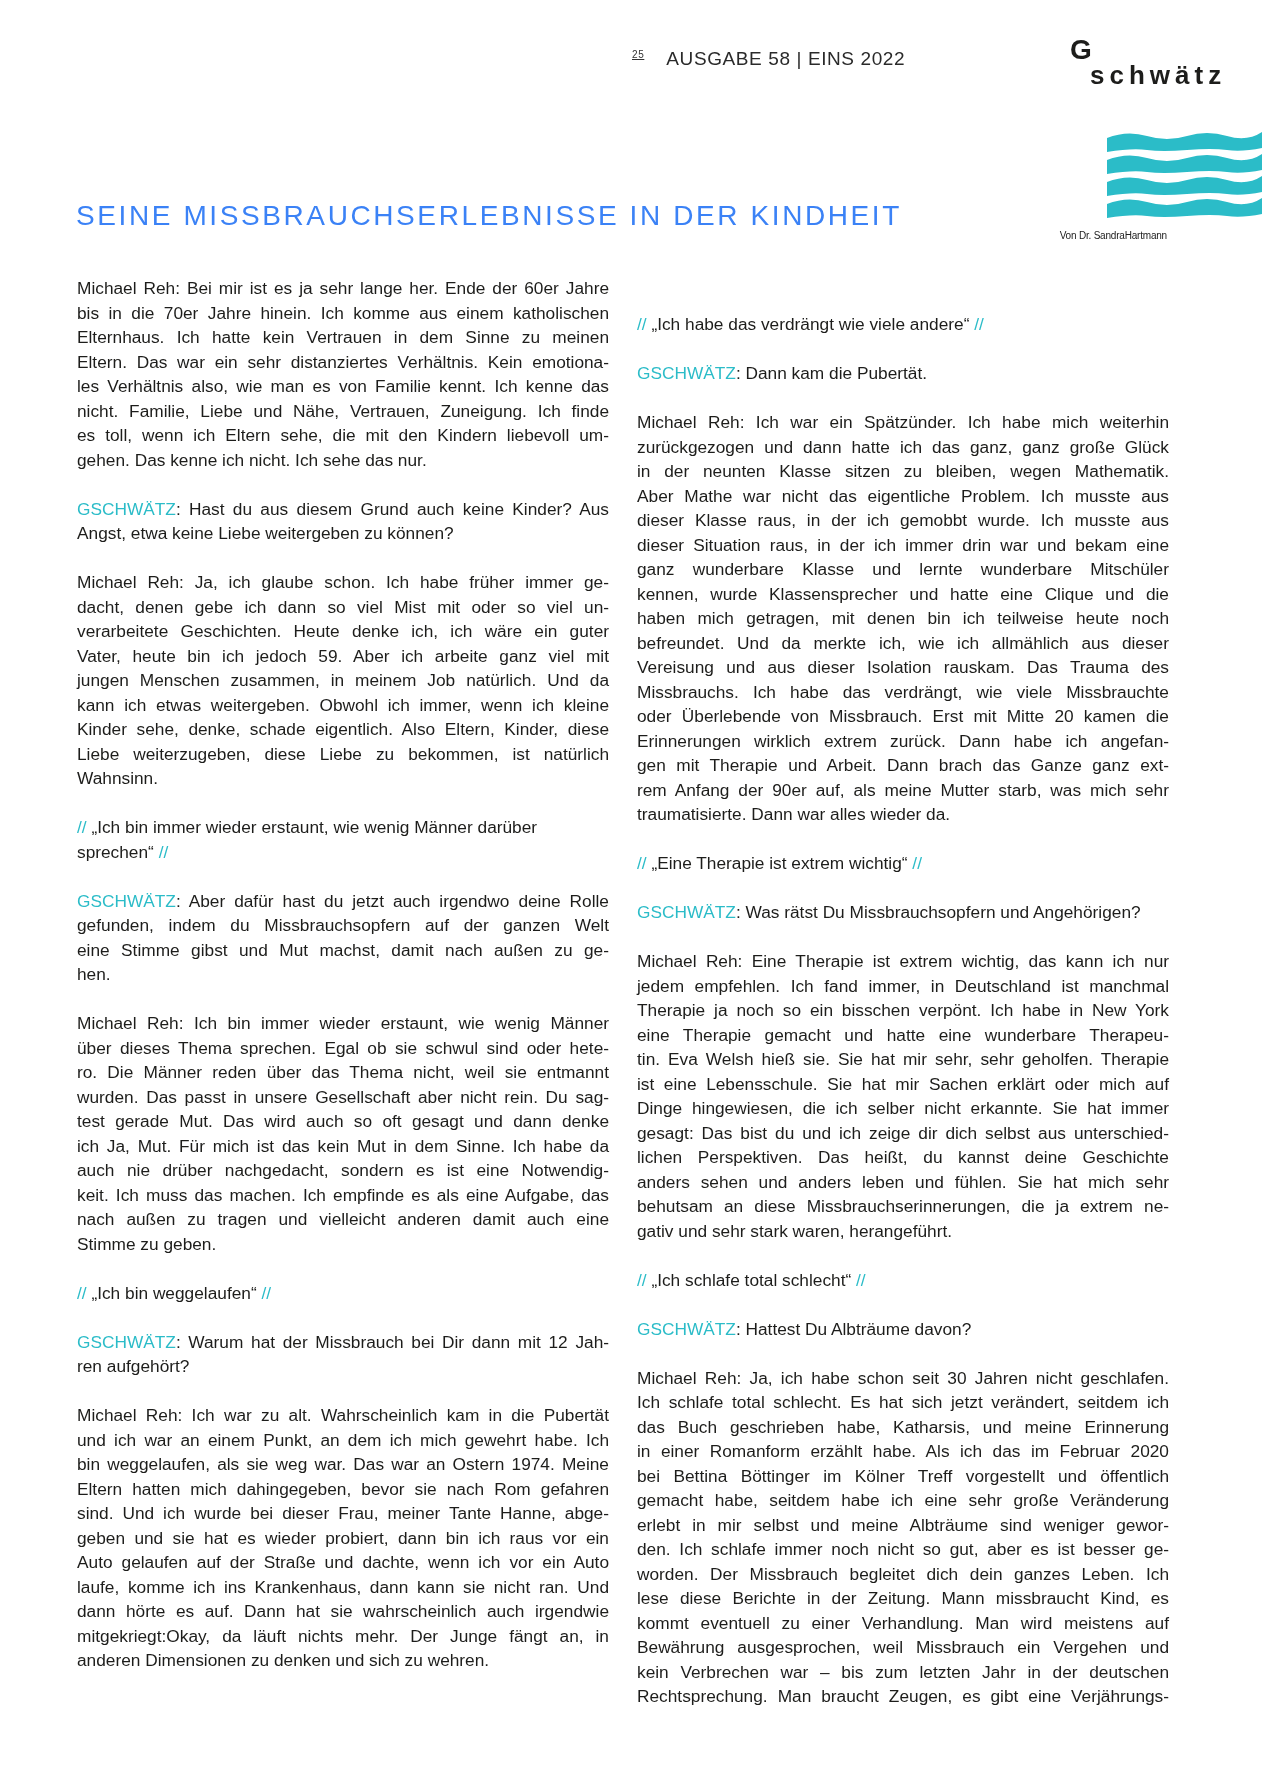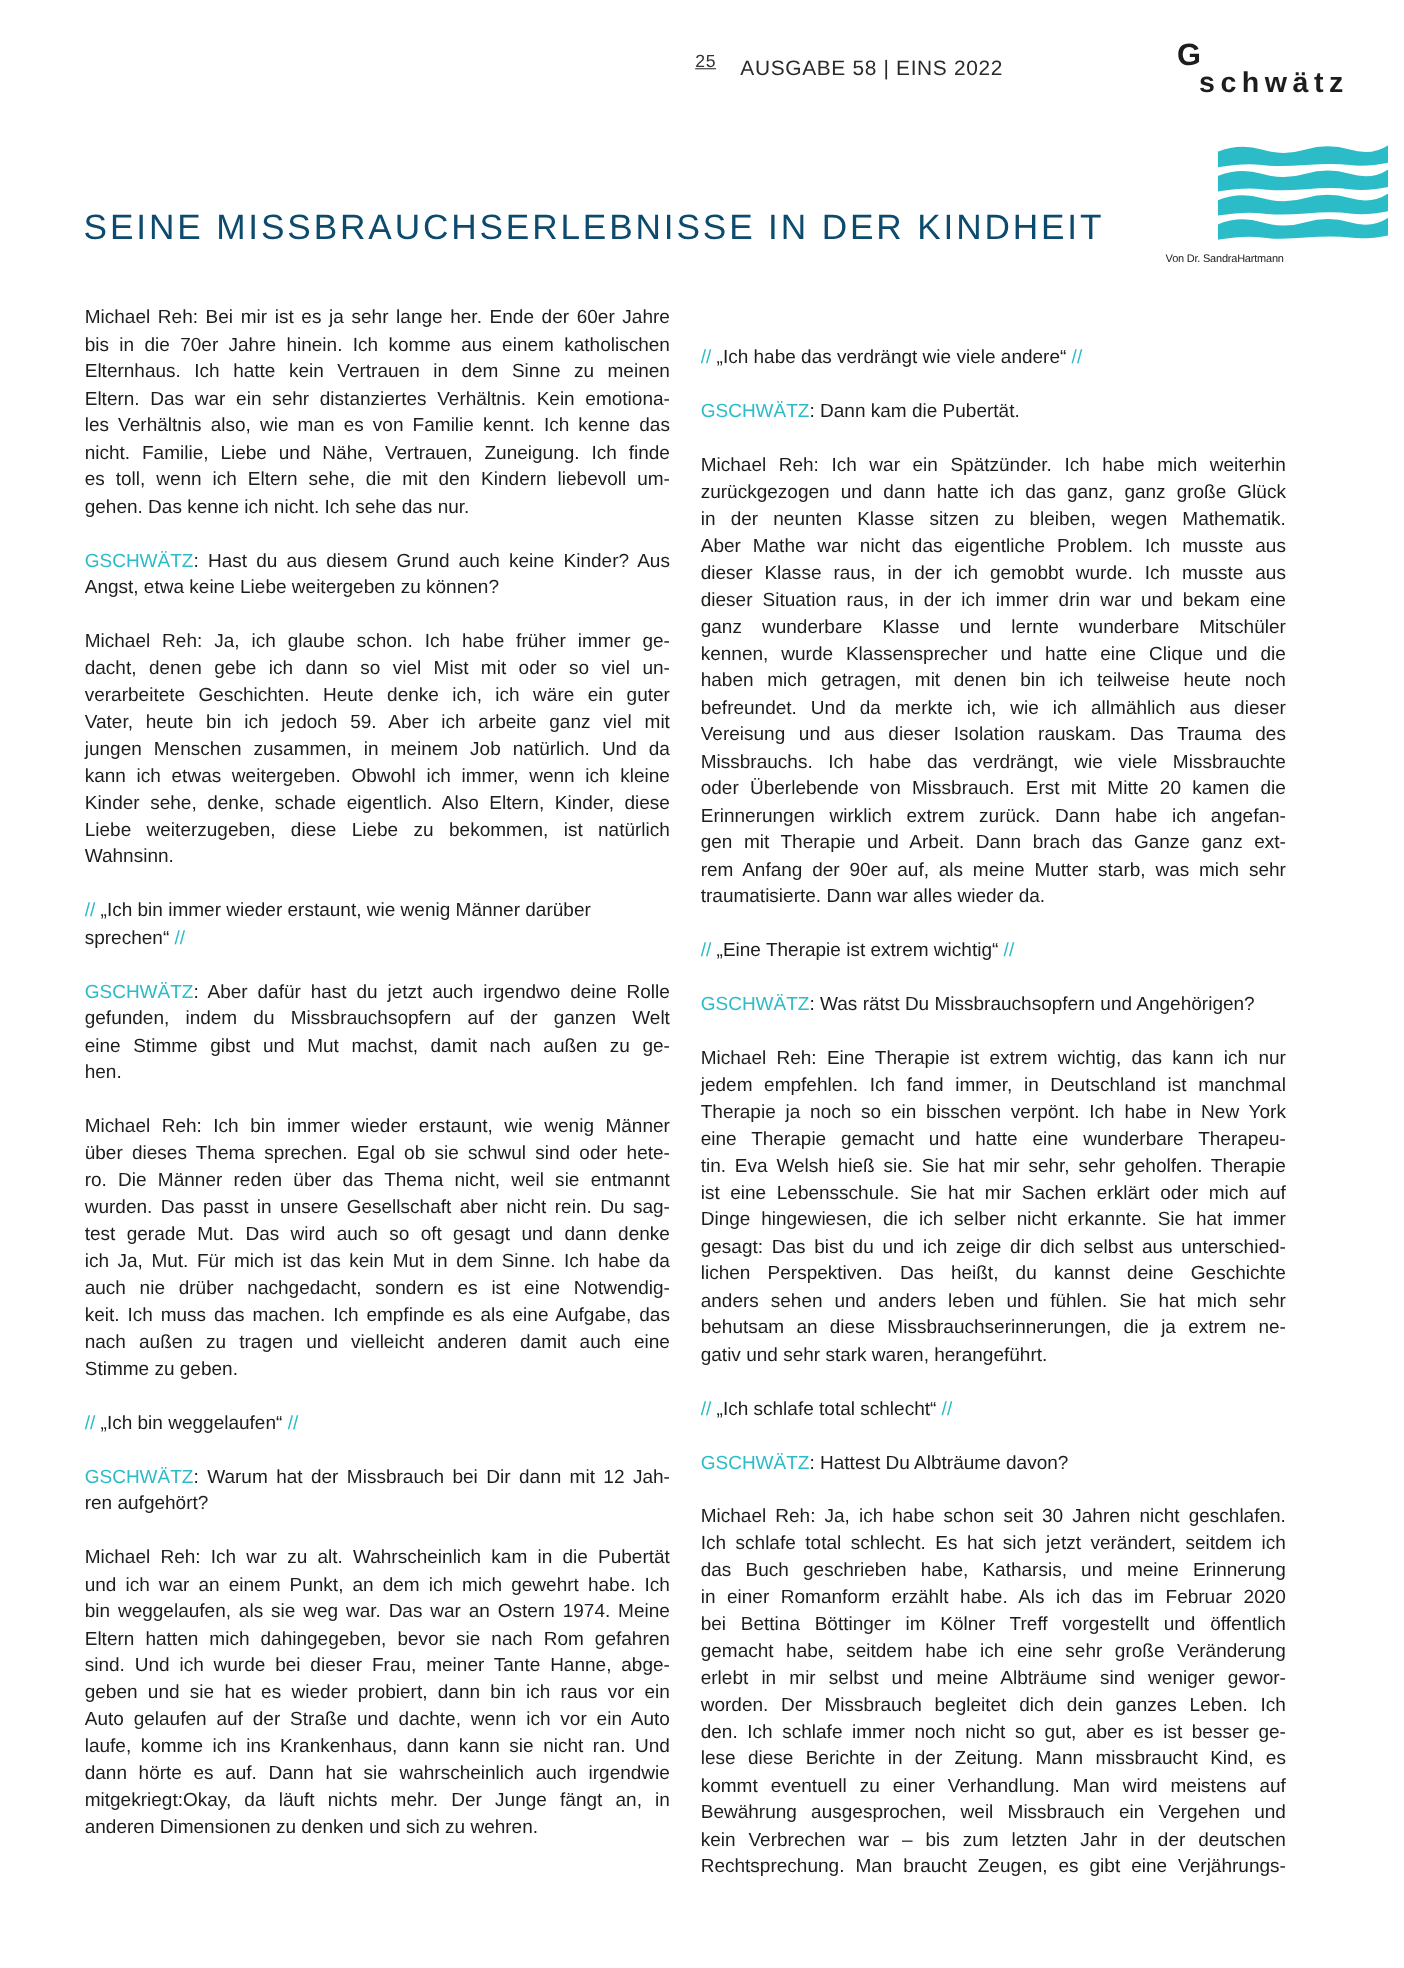--- a/index.html
+++ b/index.html
@@ -1,24 +1,24 @@
 <!DOCTYPE html>
 <html><head>
 <meta charset="utf-8">
 <style>
   html, body { margin:0; padding:0; background:#ffffff; }
   body { width:1276px; height:1789px; position:relative; overflow:hidden;
          font-family:"Liberation Sans", sans-serif; color:#1d1d1b; }
   .header-meta { position:absolute; top:48px; left:632px; font-size:19px; letter-spacing:0.6px; color:#2a2a2a; white-space:nowrap; }
-  .page-num { font-size:16px; text-decoration:underline; vertical-align:7px; margin-right:22px; color:#333; }
+  .page-num { font-size:10px; text-decoration:underline; vertical-align:7px; margin-right:22px; color:#333; }
   .logo { position:absolute; top:34px; left:1070px; width:190px; height:190px; }
   .logo-g { position:absolute; left:0; top:0; font-size:28px; font-weight:bold; color:#1d1d1b; }
   .logo-rest { position:absolute; left:20px; top:26px; font-size:26px; font-weight:bold; letter-spacing:5px; color:#1d1d1b; }
   .waves { position:absolute; left:37px; top:96px; width:155px; height:96px; }
-  .title { position:absolute; top:188px; left:76px; font-size:32px; letter-spacing:2.6px; color:#0c4a6e; white-space:nowrap; }
+  .title { position:absolute; top:200px; left:76px; font-size:28px; letter-spacing:2.6px; color:#3b82f6; white-space:nowrap; }
   .byline { position:absolute; top:230px; right:109px; font-size:10px; color:#222; white-space:nowrap; letter-spacing:-0.2px; }
   .col { position:absolute; top:276px; width:532px; font-size:17.3px; line-height:24.5px; }
   .col-left { left:77px; }
   .col-right { left:637px; top:276px; }
   .para { margin:0 0 24.5px 0; }
   .line { display:block; text-align:justify; text-align-last:justify; white-space:nowrap; height:24.5px; overflow:visible; }
   .line.last { text-align-last:left; }
   .speaker-g { color:#2bbcc8; }
   .slash { color:#2bbcc8; }
 </style>
@@ -167,21 +167,21 @@
       <span class="line last" style="text-align-last: left;"><span class="speaker-g">GSCHWÄTZ</span><span>: Hattest Du Albträume davon?</span></span>
     </div>
     <div class="para">
       <span class="line">Michael Reh: Ja, ich habe schon seit 30 Jahren nicht geschlafen.</span>
       <span class="line">Ich schlafe total schlecht. Es hat sich jetzt verändert, seitdem ich</span>
       <span class="line">das  Buch geschrieben habe, Katharsis, und meine Erinnerung</span>
       <span class="line">in einer Romanform erzählt habe. Als ich das im Februar 2020</span>
       <span class="line">bei Bettina Böttinger im Kölner Treff vorgestellt und öffentlich</span>
       <span class="line">gemacht habe, seitdem habe ich eine sehr große Veränderung</span>
       <span class="line">erlebt in mir selbst und meine Albträume sind weniger gewor-</span>
+      <span class="line">den. Ich schlafe immer noch nicht so gut, aber es ist besser ge-</span>
       <span class="line">worden. Der Missbrauch begleitet dich dein ganzes Leben. Ich</span>
-      <span class="line">den. Ich schlafe immer noch nicht so gut, aber es ist besser ge-</span>
       <span class="line">lese diese Berichte in der Zeitung. Mann missbraucht Kind, es</span>
       <span class="line">kommt eventuell zu einer Verhandlung. Man wird meistens auf</span>
       <span class="line">Bewährung ausgesprochen, weil Missbrauch ein Vergehen und</span>
       <span class="line">kein Verbrechen war – bis zum letzten Jahr in der deutschen</span>
       <span class="line">Rechtsprechung. Man braucht Zeugen, es gibt eine Verjährungs-</span>
     </div>
   </div>
 
 </body></html>

